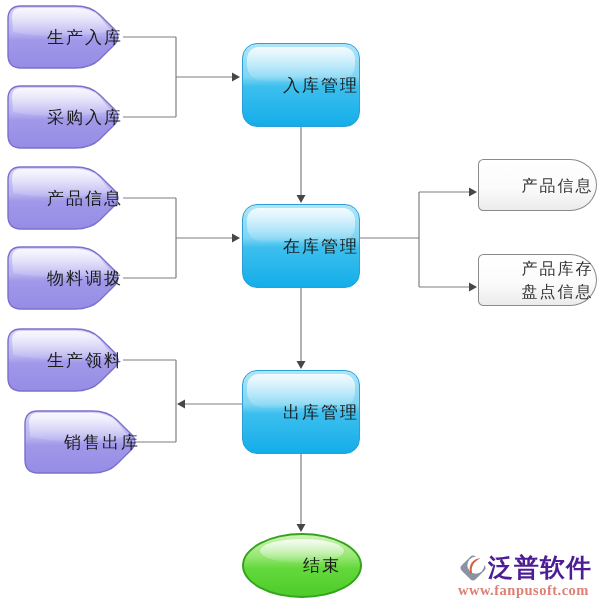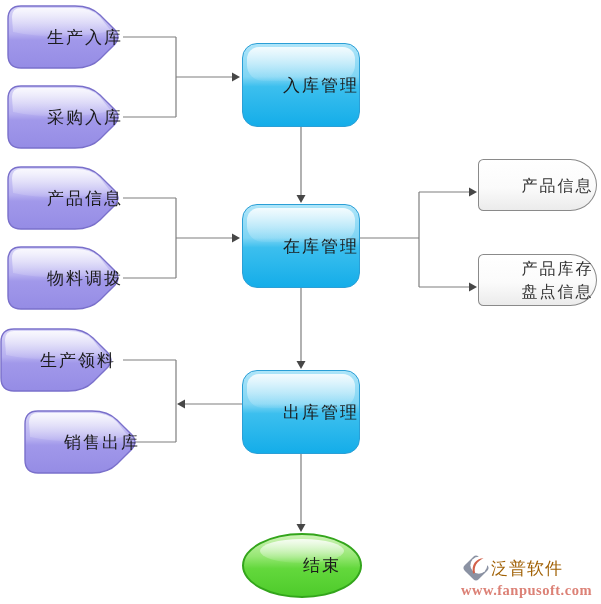--- a/index.html
+++ b/index.html
@@ -66,21 +66,21 @@
     content:"";position:absolute;left:14%;right:14%;top:6%;height:40%;
     border-radius:50%;
     background:linear-gradient(180deg,rgba(255,255,255,.85),rgba(255,255,255,.05));
   }
   
   .watermark{
     position:absolute;right:9px;bottom:5px;z-index:4;
   }
   .wm-row{display:flex;align-items:center;}
   .wm-brand{
-    color:#a16207;font-size:17px;font-weight:400;
+    color:#4c1d95;font-size:25px;font-weight:700;
     letter-spacing:1px;line-height:30px;
   }
   .wm-url{
     color:#dc8176;font-size:14.5px;font-weight:bold;
     font-family:"Liberation Serif",serif;
     letter-spacing:.5px;margin-top:-1px;
   }
 </style>
 </head>
 <body>
@@ -145,21 +145,21 @@
   </div>
 
   <div class="node src" style="left:7px;top:246px">
     <svg width="116" height="64" viewBox="0 0 116 64">
       <path d="M14 1 H68 Q84 1 93 10 L108 25 Q114 32 108 39 L93 54 Q84 63 68 63 H14 Q1 63 1 50 V14 Q1 1 14 1 Z" fill="url(#gradPurple)" stroke="#7a70cb" stroke-width="1.4"></path>
       <path d="M6 27 Q55 37 104 26 L93 12 Q85 3 68 3 H14 Q5 3 5 12 Z" fill="url(#gradGloss)"></path>
     </svg>
     <span class="lbl">物料调拨</span>
   </div>
 
-  <div class="node src" style="left:0;top:328px">
+  <div class="node src" style="left:7px;top:328px">
     <svg width="116" height="64" viewBox="0 0 116 64">
       <path d="M14 1 H68 Q84 1 93 10 L108 25 Q114 32 108 39 L93 54 Q84 63 68 63 H14 Q1 63 1 50 V14 Q1 1 14 1 Z" fill="url(#gradPurple)" stroke="#7a70cb" stroke-width="1.4"></path>
       <path d="M6 27 Q55 37 104 26 L93 12 Q85 3 68 3 H14 Q5 3 5 12 Z" fill="url(#gradGloss)"></path>
     </svg>
     <span class="lbl">生产领料</span>
   </div>
 
   <div class="node src" style="left:24px;top:410px">
     <svg width="116" height="64" viewBox="0 0 116 64">
       <path d="M14 1 H68 Q84 1 93 10 L108 25 Q114 32 108 39 L93 54 Q84 63 68 63 H14 Q1 63 1 50 V14 Q1 1 14 1 Z" fill="url(#gradPurple)" stroke="#7a70cb" stroke-width="1.4"></path>

